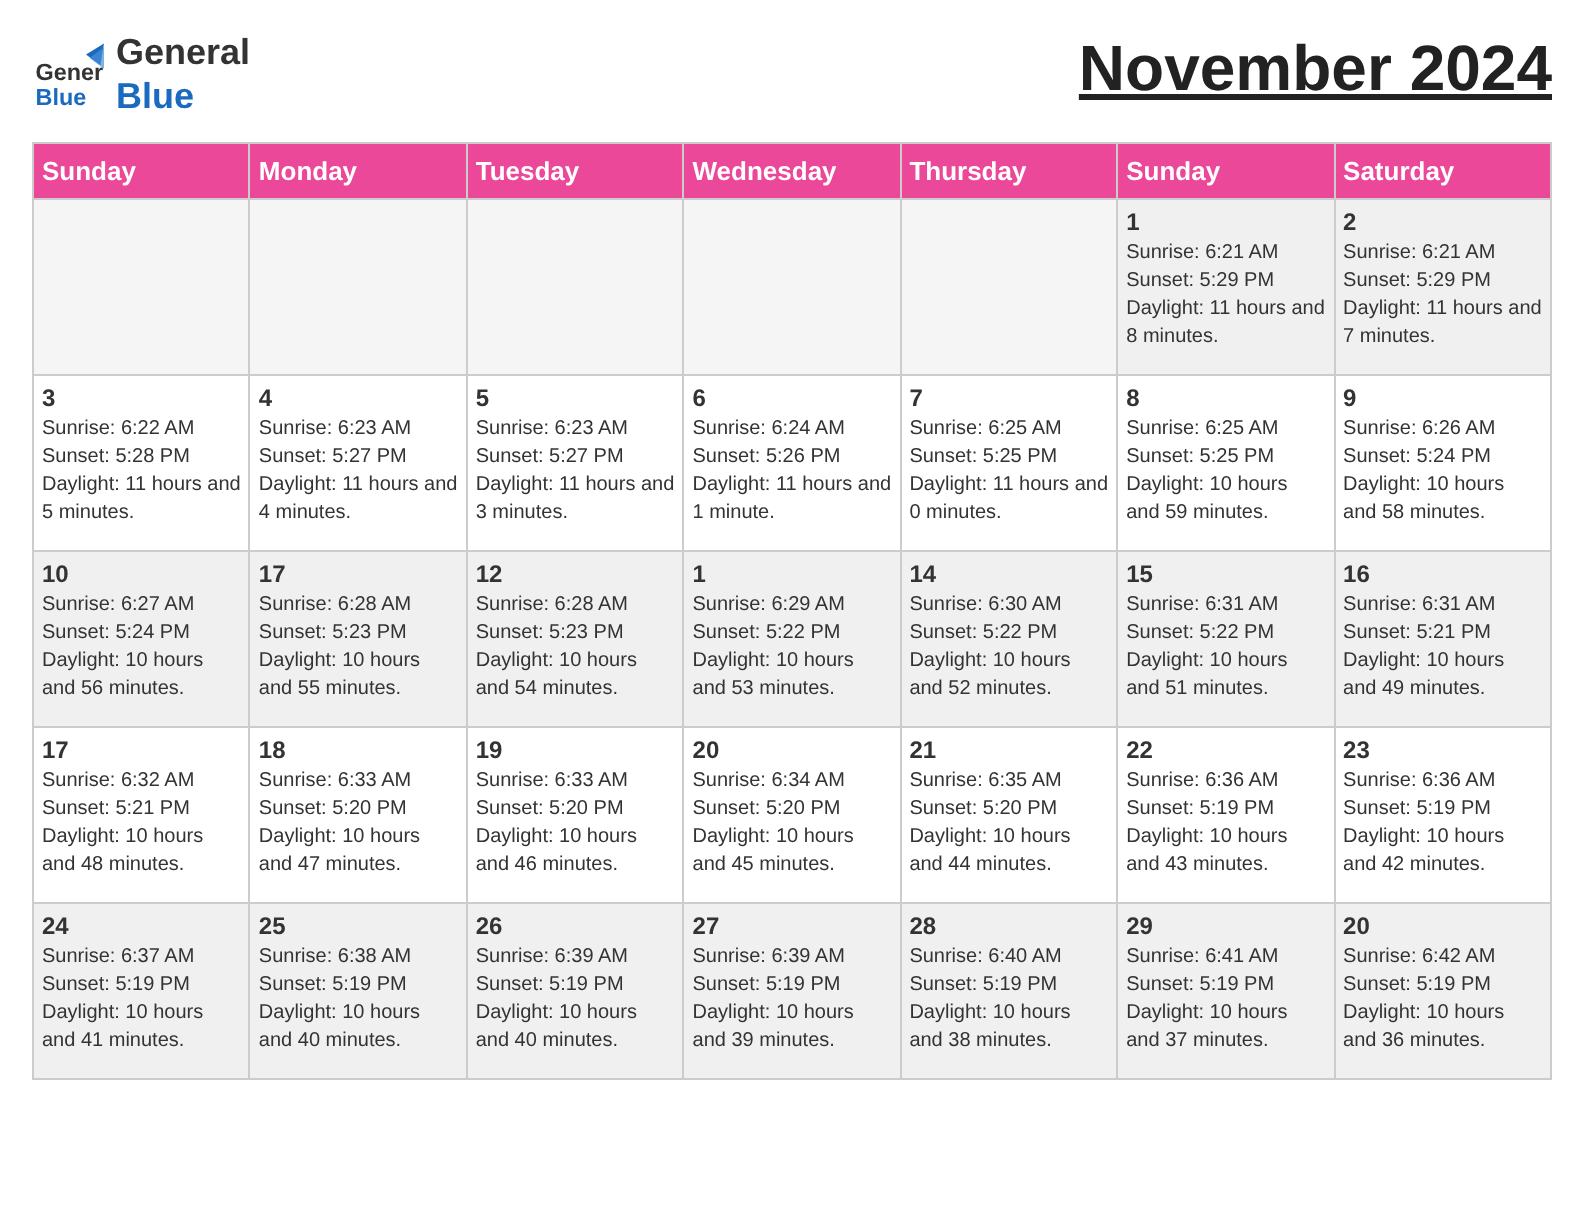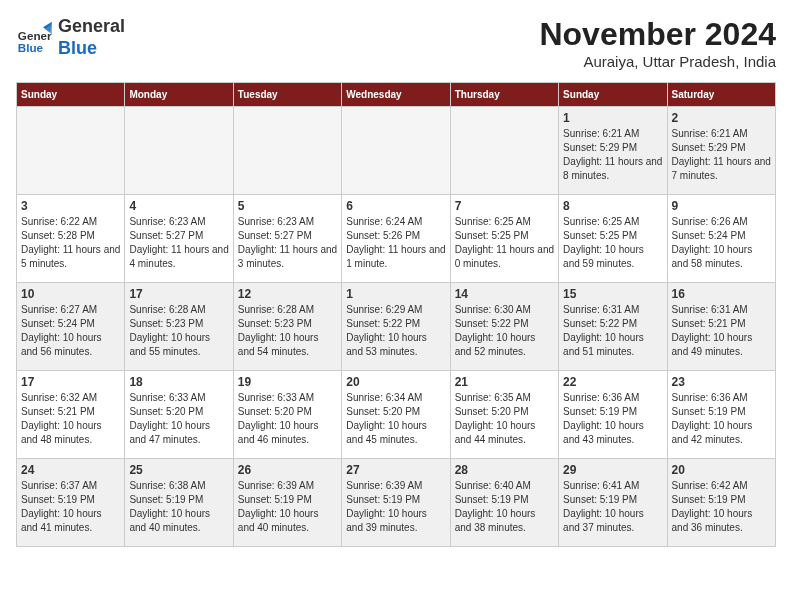--- a/index.html
+++ b/index.html
@@ -31,34 +31,35 @@
       width: 36px;
       height: 36px;
     }
     .title-block {
       text-align: right;
     }
     .month-title {
       font-size: 32px;
       font-weight: bold;
       color: #222;
+      text-decoration: underline;
     }
     .subtitle {
       font-size: 15px;
       color: #333;
     }
     table {
       width: 100%;
       border-collapse: collapse;
       table-layout: fixed;
     }
     th {
-      background-color: #7f1d1d;
+      background-color: #ec4899;
       color: #fff;
-      font-size: 10px;
+      font-size: 13px;
       font-weight: bold;
       padding: 6px 4px;
       text-align: left;
       border: 1px solid #ccc;
     }
     td {
       border: 1px solid #ccc;
       vertical-align: top;
       padding: 4px;
       font-size: 10px;
@@ -94,21 +95,20 @@
       <polygon points="30,8 40,2 38,14" fill="#1a6abf"></polygon>
       <polygon points="32,10 40,4 40,16" fill="#4a90d9" opacity="0.7"></polygon>
     </svg>
     <div class="logo-text">
         <div><b>General</b></div>
         <div style="color:#1a6abf"><b>Blue</b></div>
       </div>
   </div>
   <div class="title-block">
     <div class="month-title">November 2024</div>
-    <div class="subtitle">Auraiya, Uttar Pradesh, India</div>
   </div>
 </div>
 
 <table>
   <thead>
     <tr>
       <th>Sunday</th>
       <th>Monday</th>
       <th>Tuesday</th>
       <th>Wednesday</th>

